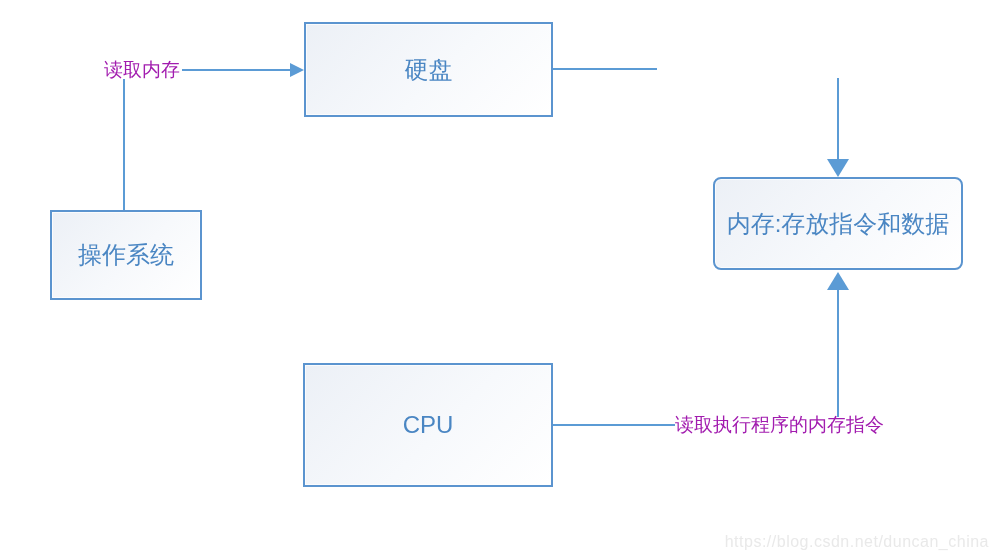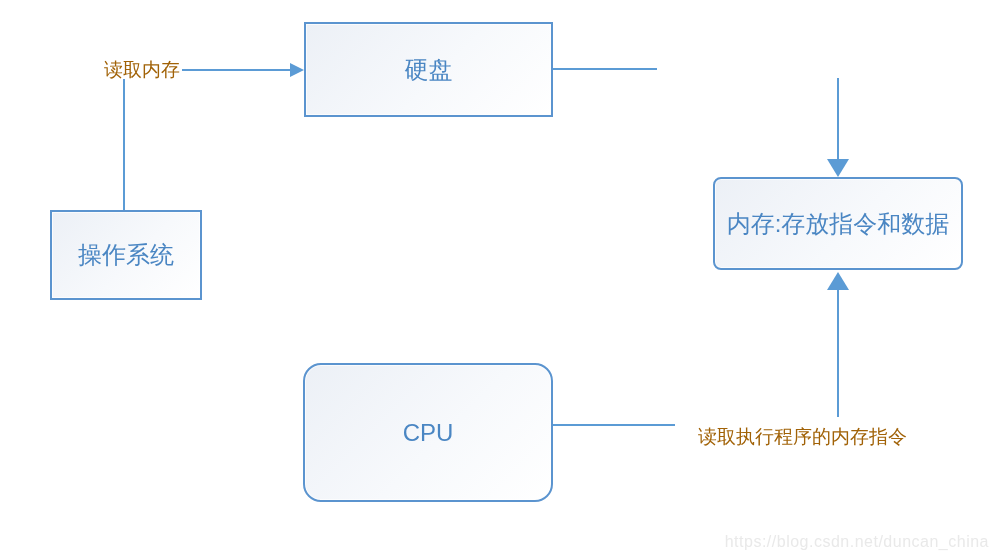--- a/index.html
+++ b/index.html
@@ -25,29 +25,29 @@
     font-size: 24px;
     display: flex;
     align-items: center;
     justify-content: center;
     text-align: center;
     white-space: nowrap;
   }
   .node-hard-disk { left: 304px; top: 22px;  width: 249px; height: 95px; }
   .node-os        { left: 50px;  top: 210px; width: 152px; height: 90px; }
   .node-memory    { left: 713px; top: 177px; width: 250px; height: 93px; border-radius: 8px; }
-  .node-cpu       { left: 303px; top: 363px; width: 250px; height: 139px; border-radius: 18px; }
+  .node-cpu       { left: 303px; top: 363px; width: 250px; height: 124px; }
 
   .line {
     position: absolute;
     background: #5b9bd5;
   }
   .edge-label {
     position: absolute;
-    color: #a16207;
+    color: #a21caf;
     font-size: 19px;
     line-height: 20px;
     white-space: nowrap;
   }
   .arrow {
     position: absolute;
     width: 0;
     height: 0;
   }
   .arrow-right {
@@ -96,19 +96,19 @@
   <div class="line" style="left:123px; top:79px; width:2px; height:131px;"></div>
   <div class="edge-label" style="left:104px; top:60px;">读取内存</div>
   <div class="line" style="left:182px; top:69px; width:108px; height:2px;"></div>
   <div class="arrow arrow-right" style="left:290px; top:63px;"></div>
 
   <div class="line" style="left:553px; top:68px; width:104px; height:2px;"></div>
   <div class="line" style="left:837px; top:78px; width:2px; height:82px;"></div>
   <div class="arrow arrow-down" style="left:827px; top:159px;"></div>
 
   <div class="line" style="left:553px; top:424px; width:122px; height:2px;"></div>
-  <div class="edge-label" style="left:675px; top:427px;margin-left:23px;">读取执行程序的内存指令</div>
+  <div class="edge-label" style="left:675px; top:415px;">读取执行程序的内存指令</div>
   <div class="line" style="left:837px; top:289px; width:2px; height:128px;"></div>
   <div class="arrow arrow-up" style="left:827px; top:272px;"></div>
 
   <div class="watermark">https://blog.csdn.net/duncan_china</div>
 
 </div>
 
 </body></html>

